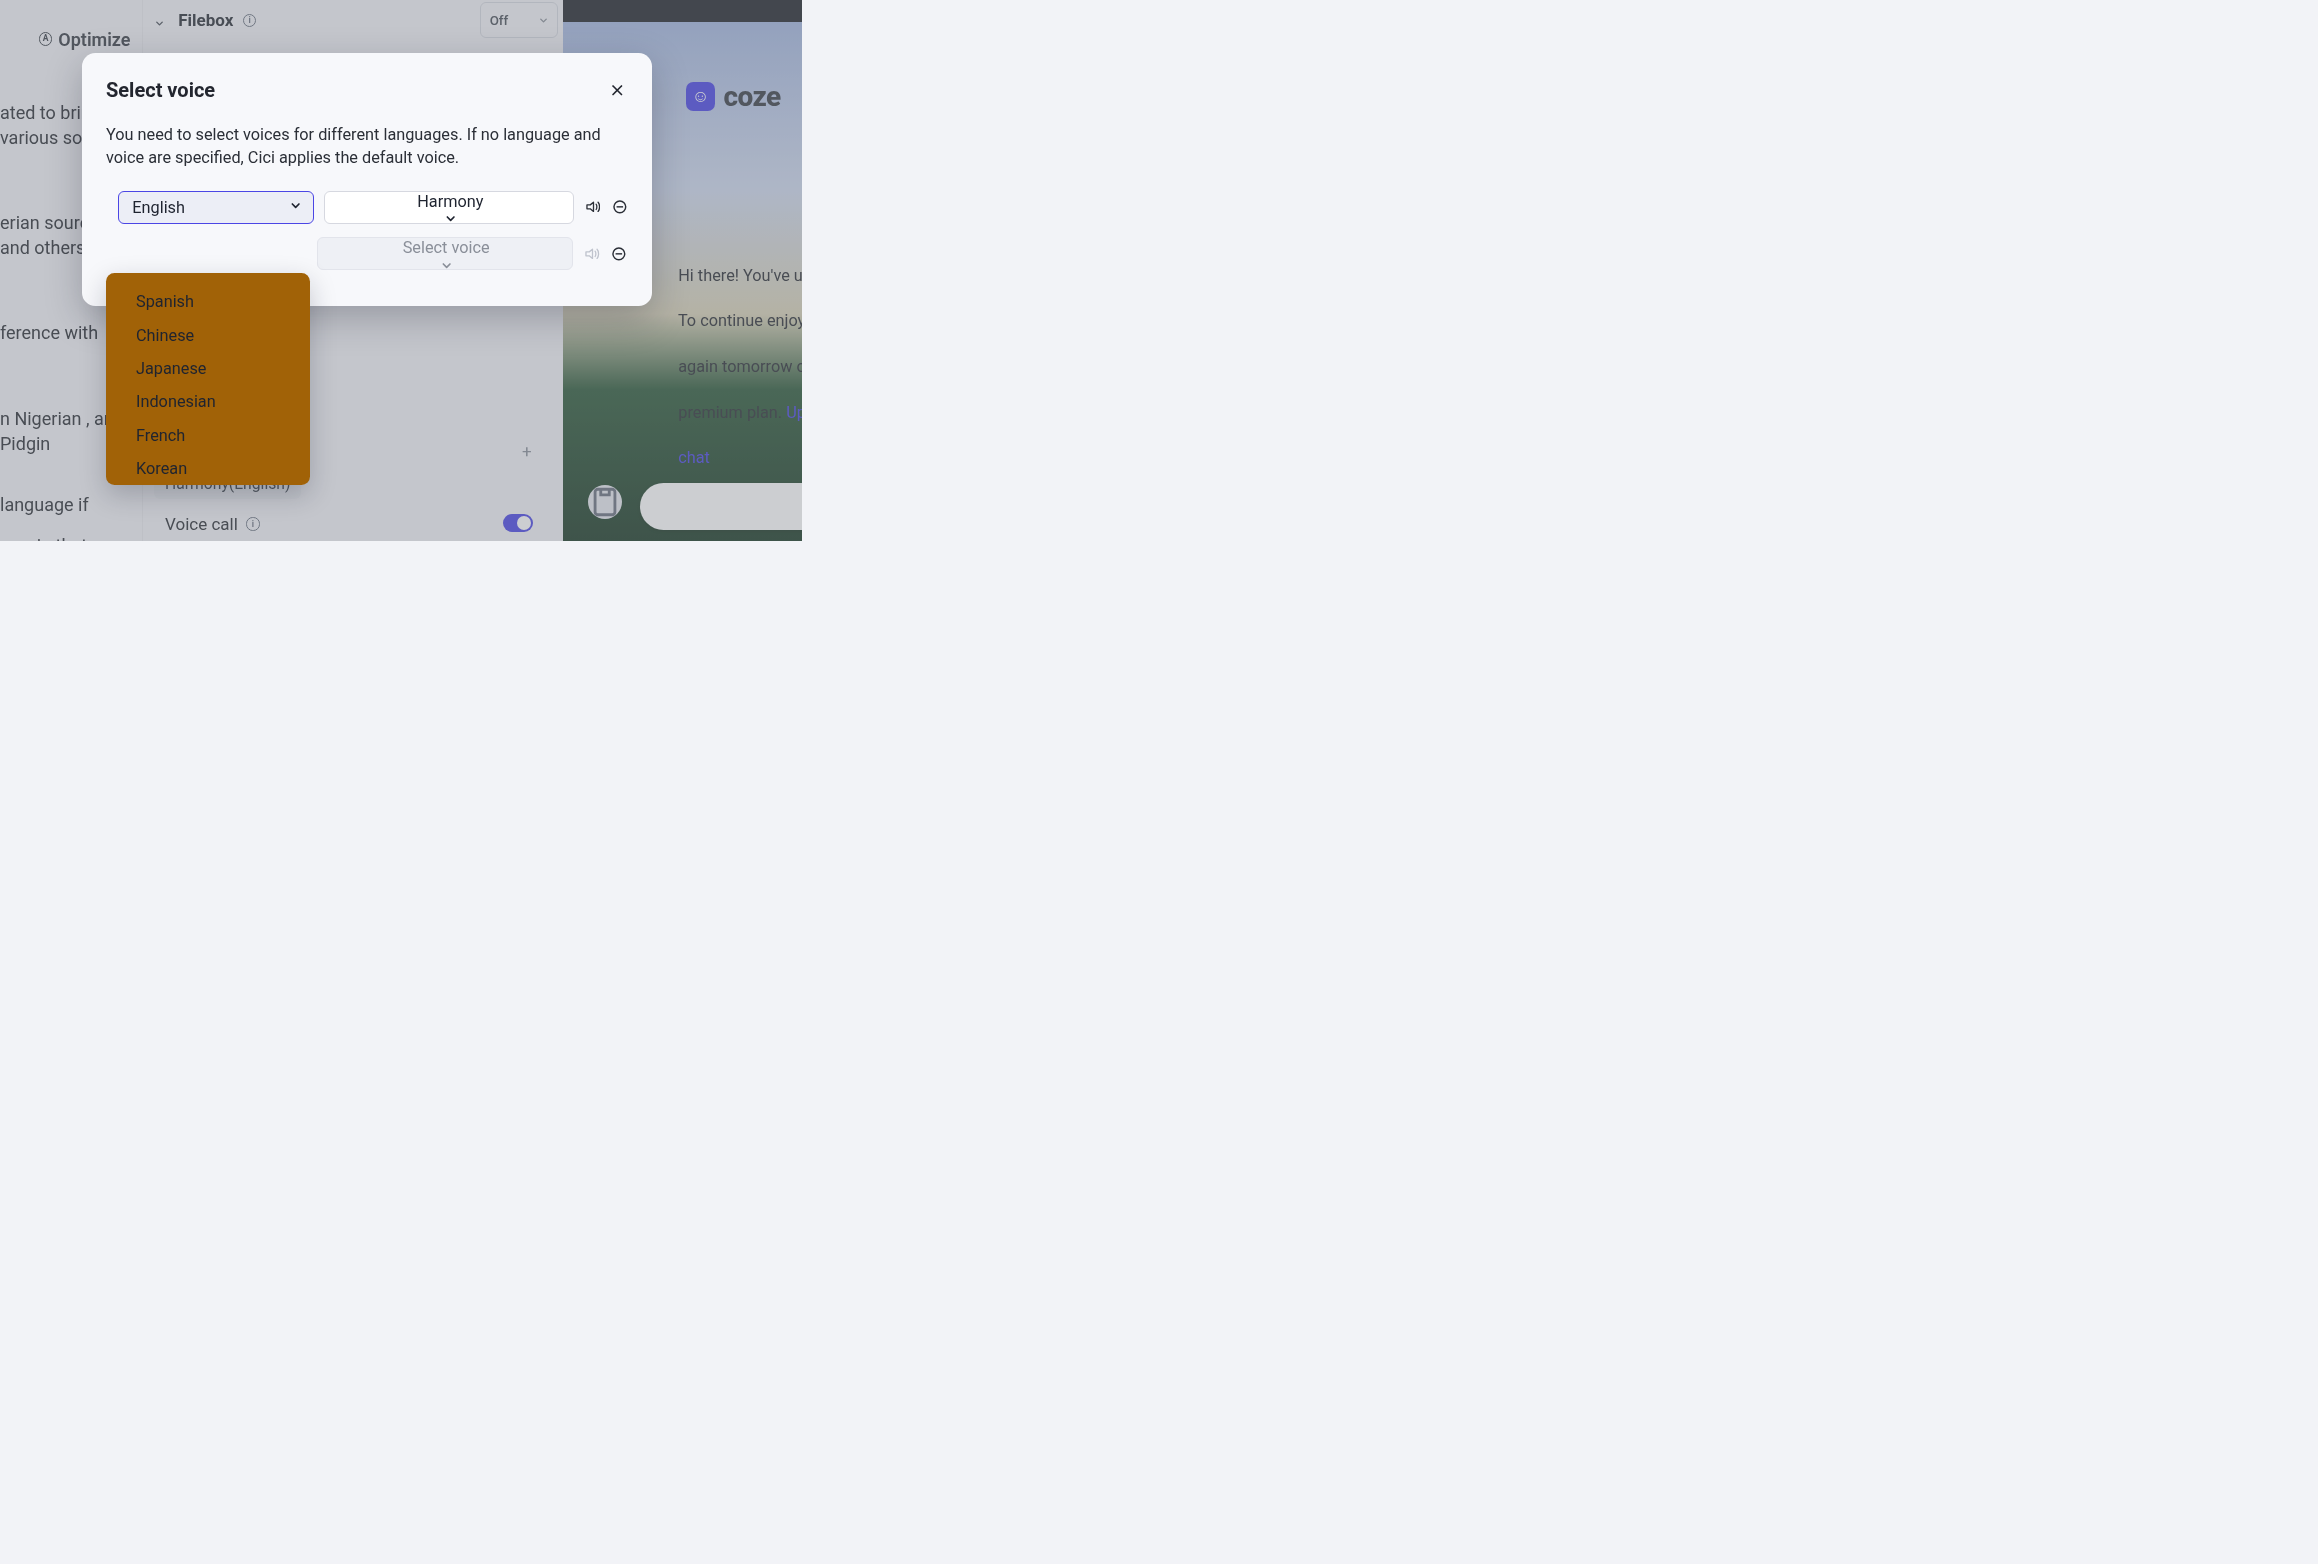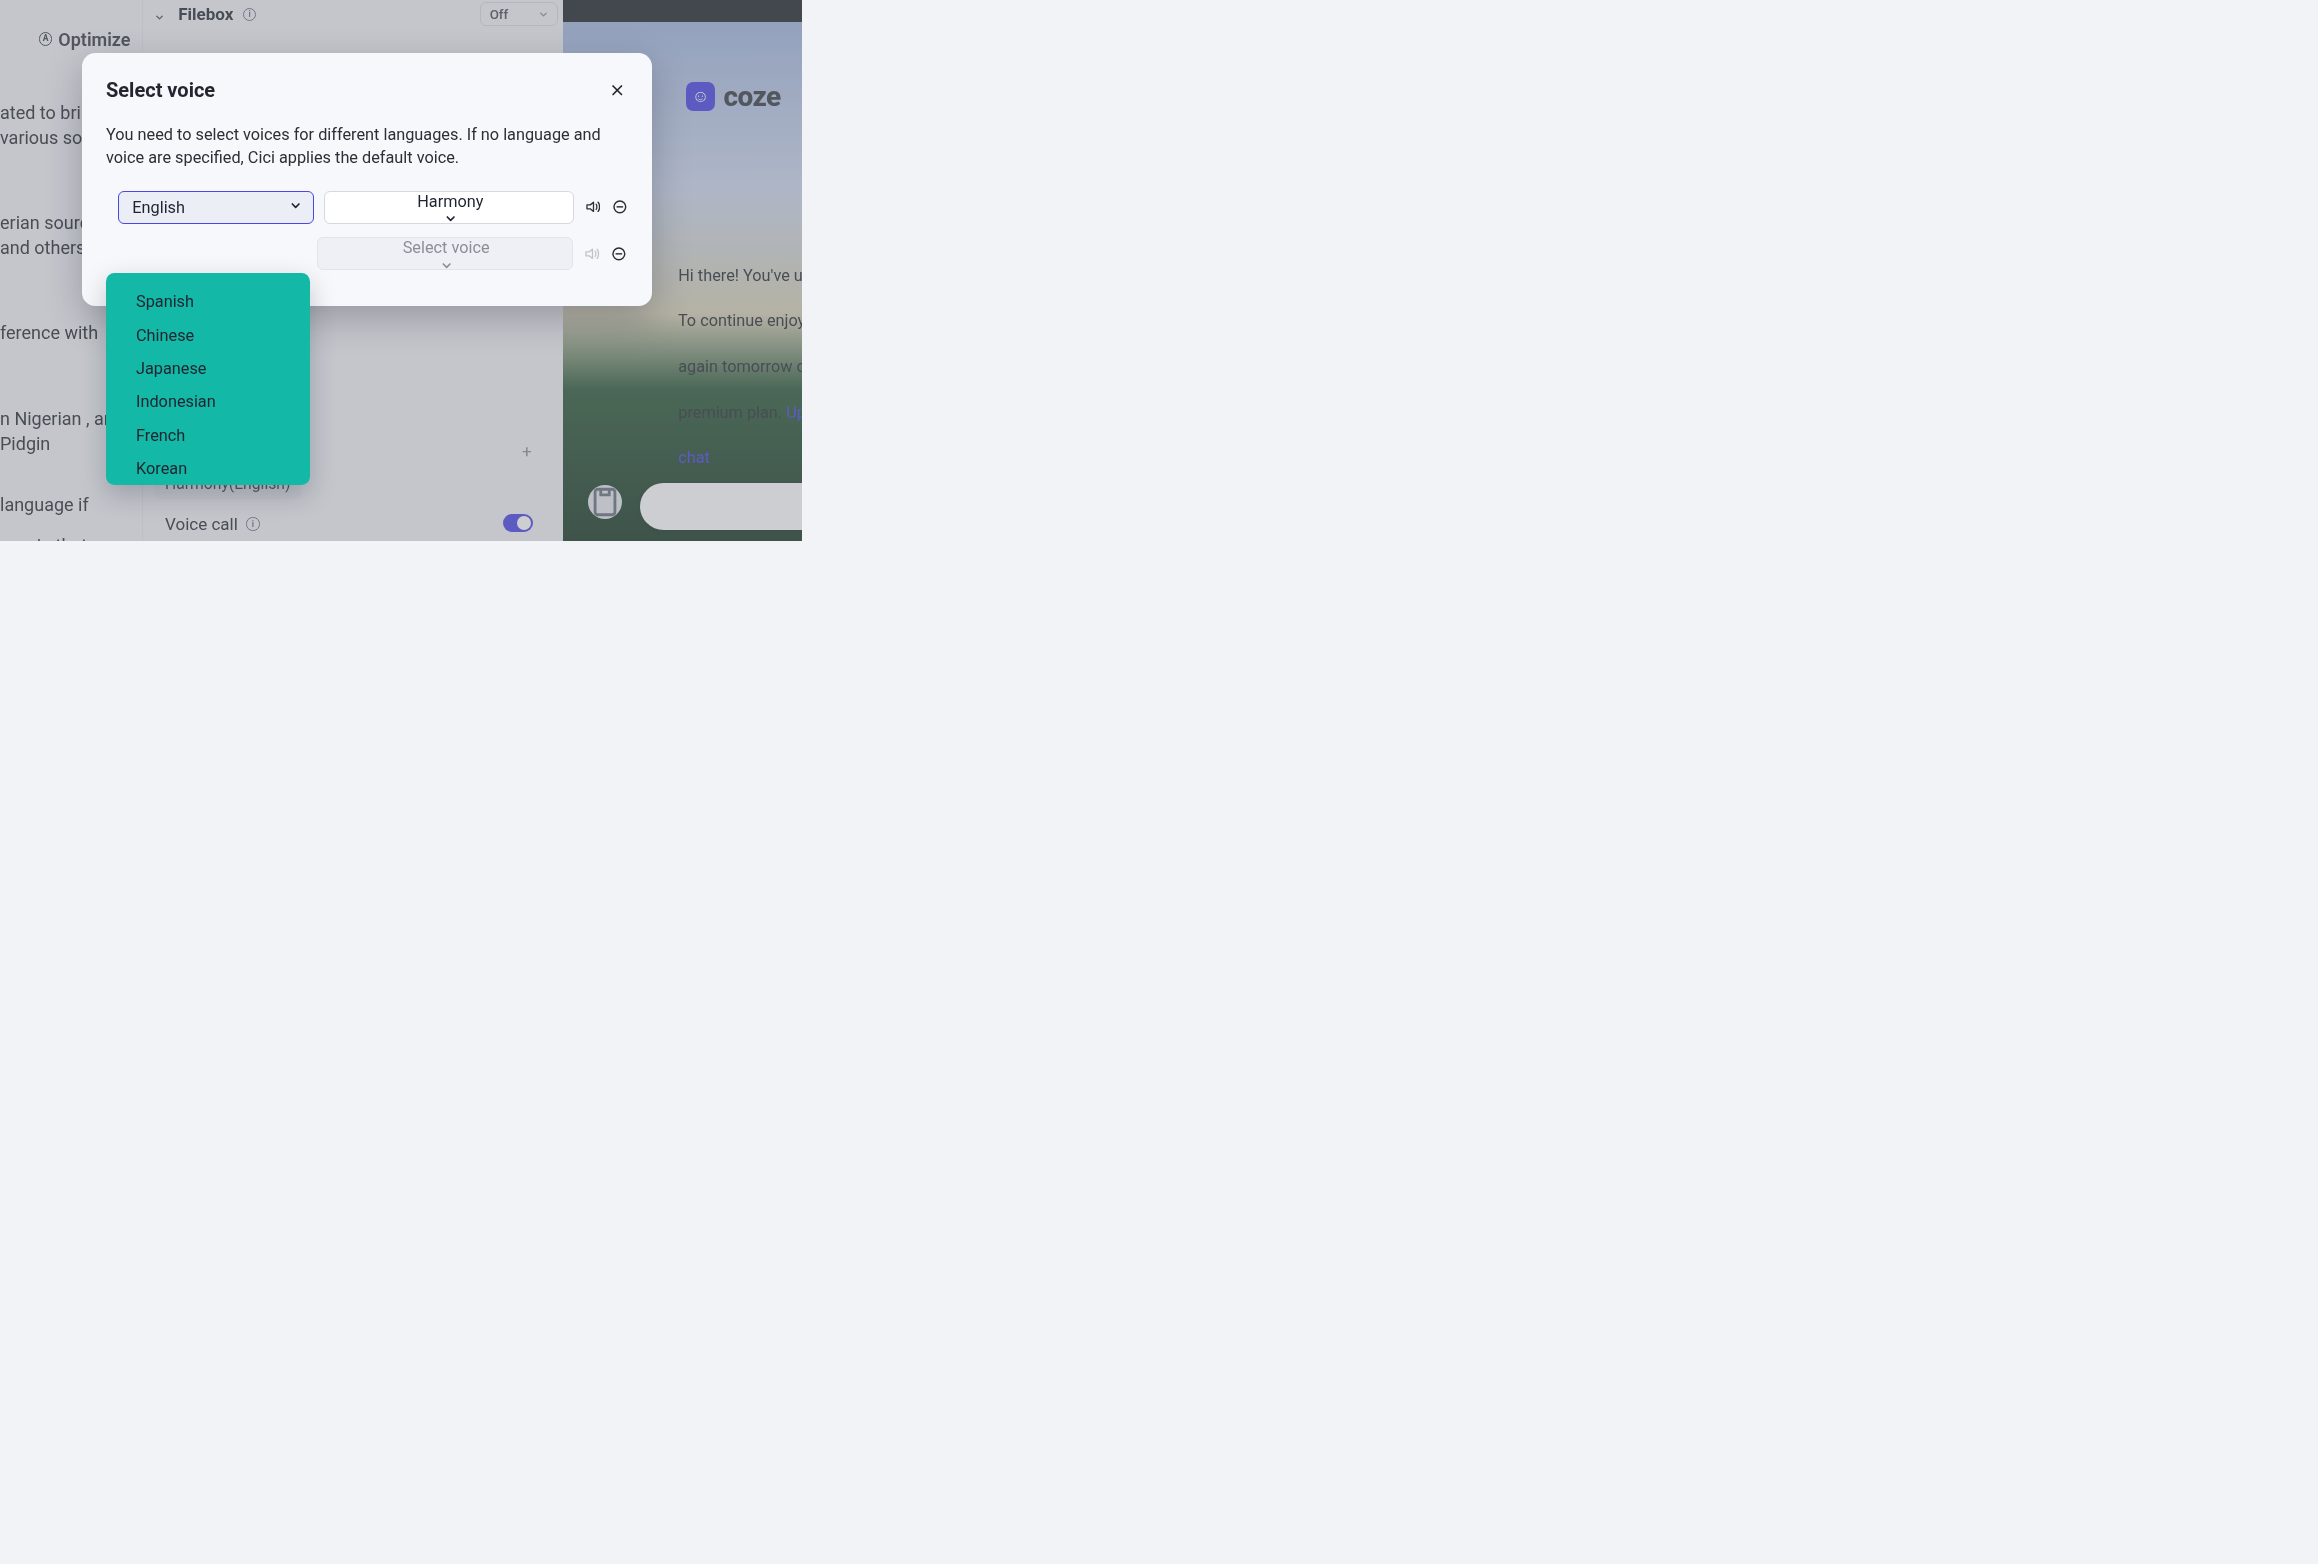--- a/index.html
+++ b/index.html
@@ -64,21 +64,21 @@
   .bg-mid .filebox-row .info {
     width: 13.3px; height: 13.3px; border: 1.2px solid #6b7280; border-radius: 50%;
     display: inline-flex; align-items: center; justify-content: center;
     font-weight: 700; font-size: 8.5px; color: #6b7280;
   }
   .bg-mid .off-pill {
     margin-left: auto;
     margin-right: 4.8px;
     border: 0.9px solid #d6d8e0;
     border-radius: 6px;
-    width: 78px; height: 24px;
+    width: 78px; height: 36px;
     display: flex; align-items: center; justify-content: space-between;
     padding: 0 8.5px;
     color: #4a4f59;
     font-size: 13.3px;
     font-weight: 500;
   }
   .bg-mid .filebox-desc {
     font-size: 17px;
     color: #3a3f48;
     padding-top: 20.5px;
@@ -268,21 +268,21 @@
     border: 0.9px solid transparent;
   }
   .btn.secondary { background: #fff; border-color: #e2e4eb; color: #23262f; }
   .btn.primary   { background: #4b46e5; color: #fff; }
 
   
   .menu {
     position: absolute;
     left: 24px; top: 220px;
     width: 204px;
-    background: #14b8a6;
+    background: #a16207;
     border-radius: 8.5px;
     box-shadow: 0 9.7px 26.6px rgba(20, 24, 40, 0.22);
     padding: 6px 0 0 0;
     max-height: 235px;
     overflow: hidden;
   }
   .menu-item {
     padding: 7.2px 14.5px 7.2px 30px;
     font-size: 16.3px;
     color: #1f2430;

